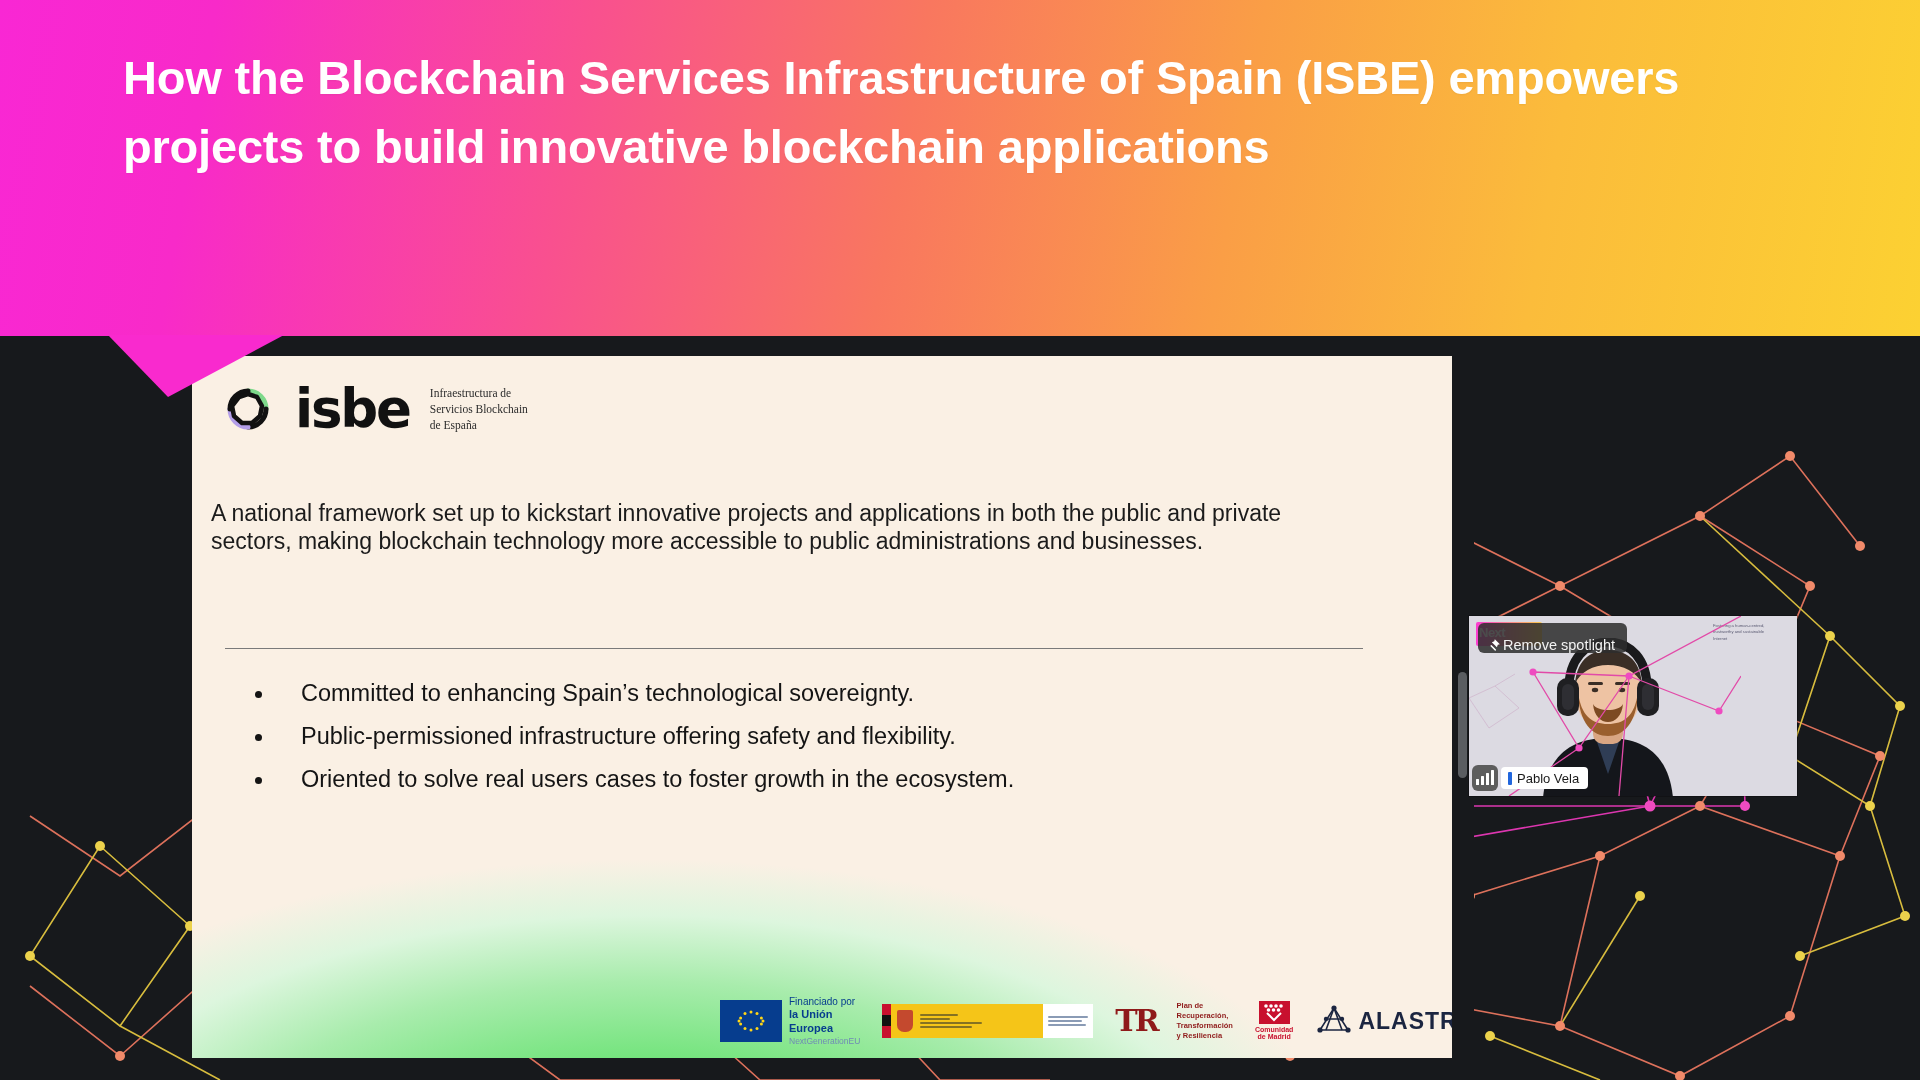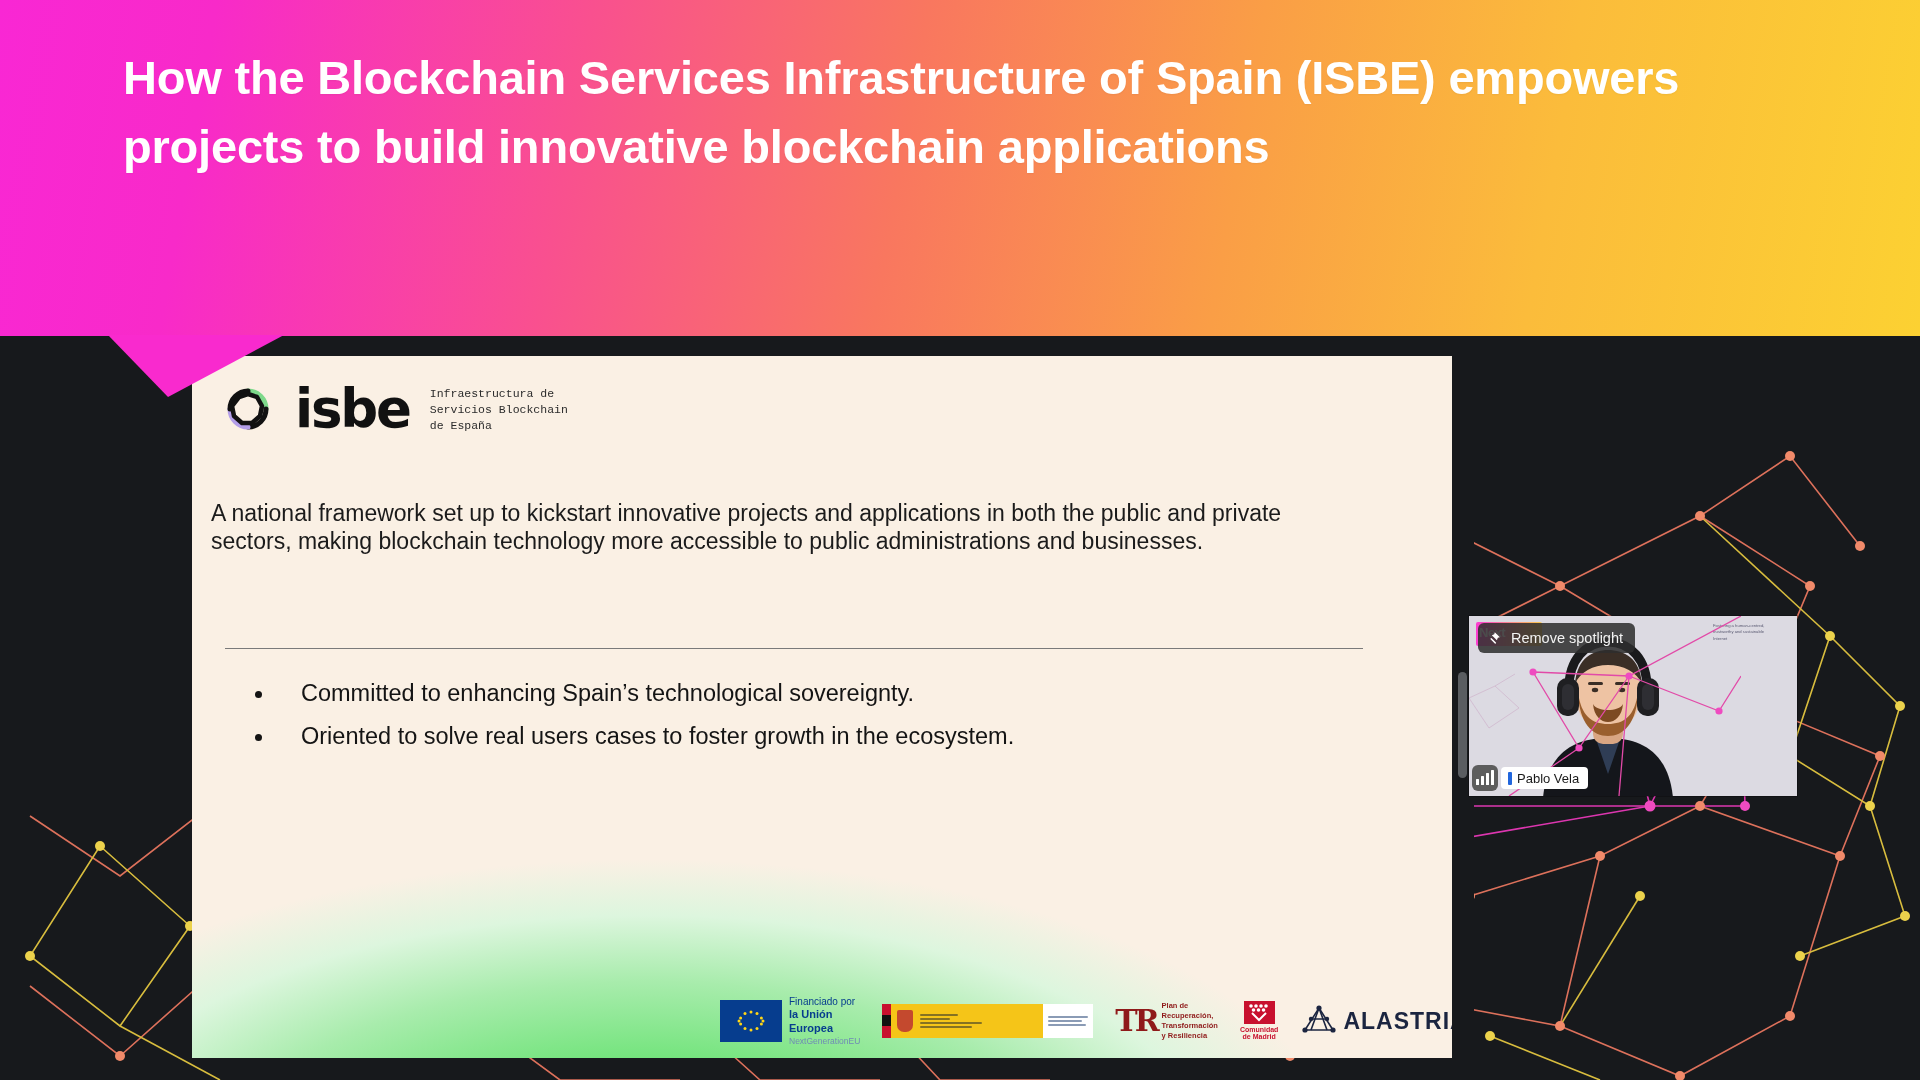--- a/index.html
+++ b/index.html
@@ -84,21 +84,21 @@
 
   
   #slide-logo { position: absolute; left: 33px; top: 26px; display: flex; align-items: center; gap: 12px; }
   #logo-mark { width: 46px; height: 46px; flex: none; }
   #logo-word {
     font-size: 53px; font-weight: bold; color: #111; letter-spacing: -2.2px;
     line-height: 1; font-family: "DejaVu Sans", sans-serif; margin-left: 12px;
   }
   #logo-tagline {
     font-size: 11.5px; color: #2b2b2b; line-height: 1.38; margin-left: 8px;
-    font-family: Liberation Mono, monospace; padding-top: 3px;
+    font-family: Liberation Serif, serif; padding-top: 3px;
   }
 
   
   #intro {
     position: absolute; left: 19px; top: 144px; width: 1135px;
     font-size: 23px; line-height: 1.2; color: #1b1b1b;
     font-family: "Liberation Sans", sans-serif;
   }
   #intro-rule {
     position: absolute; left: 33px; top: 292px; width: 1138px;
@@ -137,21 +137,21 @@
   }
   .gob-stripe { width: 9px; background: linear-gradient(#c8102e 0 33%, #111 33% 66%, #c8102e 66% 100%); }
   .gob-yellow { background: #f5c518; width: 152px; display:flex; align-items:center; padding-left:6px; gap:7px;}
   .gob-shield { width: 16px; height: 22px; background: #b33; border-radius: 2px 2px 7px 7px; opacity:.85;}
   .gob-lines { display:flex; flex-direction:column; gap:2px; }
   .gob-lines i { display:block; height: 2px; background:#3a3a2a; opacity:.6; border-radius:1px;}
   .gob-white { background:#fff; width: 50px; display:flex; flex-direction:column; justify-content:center; gap:2px; padding:0 5px;}
   .gob-white i { display:block; height:2px; background:#8a9bb5; border-radius:1px; }
 
   .ptr-mark { font-size: 30px; font-weight: bold; color: #8f1a1a; line-height: 1; letter-spacing: -3px; font-family: "DejaVu Serif", serif;}
-  .ptr-text { font-size: 7.5px; color: #8f1a1a; line-height: 1.35; margin-left: 5px; font-weight: bold;}
+  .ptr-text { font-size: 7.5px; color: #8f1a1a; line-height: 1.35; margin-left: 20px; font-weight: bold;}
 
   .mad-sq { width: 31px; height: 31px; background: #c8102e; display:flex; align-items:center; justify-content:center;}
   .mad-cap { font-size: 7px; font-weight: bold; color:#c8102e; text-align:center; line-height:1.1; margin-top:2px;}
 
   .alastria-text { font-size: 23px; font-weight: bold; color: #1b2540; letter-spacing: 1px; margin-left: 5px; font-family: "Liberation Sans", sans-serif;}
 
   
   #scrollbar-track {
     position: absolute; left: 1452px; top: 356px;
     width: 22px; height: 702px; background: #17191c; z-index: 6;
@@ -181,21 +181,21 @@
   }
   #video-cornertext {
     position:absolute; right:6px; top:7px; width:78px;
     font-size:4.2px; color:#5a5a72; line-height:1.5;
   }
   
   #person { position:absolute; left:54px; top:22px; width:170px; height:160px; }
 
   #spotlight-chip {
     position:absolute; left:9px; top:7px; height:30px;
-    display:flex; align-items:center; gap:10px; padding:0 12px 0 8px;
+    display:flex; align-items:flex-end; gap:2px; padding:0 12px 0 8px;
     background: rgba(45,45,45,0.86); border-radius:6px; z-index:4;
   }
   #spotlight-label { color:#f3f3f3; font-size:14.5px; white-space:nowrap; }
   #pin-icon { width:15px; height:15px; flex:none; }
 
   #name-chip {
     position:absolute; left:32px; bottom:7px; height:22px;
     display:flex; align-items:center; padding:0 9px 0 7px;
     background:#ffffff; border-radius:4px; z-index:4; gap:5px;
   }
@@ -374,20 +374,21 @@
           <div>Servicios Blockchain</div>
           <div>de España</div>
         </span>
       </div>
 
       <div id="intro">A national framework set up to kickstart innovative projects and  applications in both the public and private sectors, making blockchain technology more accessible to public administrations and businesses.</div>
       <div id="intro-rule"></div>
 
       <ul id="bullets">
         <li>Committed to enhancing Spain’s technological sovereignty.</li>
+        <li>Public-permissioned infrastructure offering safety and flexibility.</li>
         <li>Oriented to solve real users cases to foster growth in the ecosystem.</li>
       </ul>
 
       <div id="slide-footer">
 
         <div class="foot-logo">
           <div class="eu-flag">
             <svg width="34" height="26" viewBox="0 0 34 26" xmlns="http://www.w3.org/2000/svg">
               <g fill="#ffd617">
                 <circle cx="17" cy="4" r="1.5"></circle>

